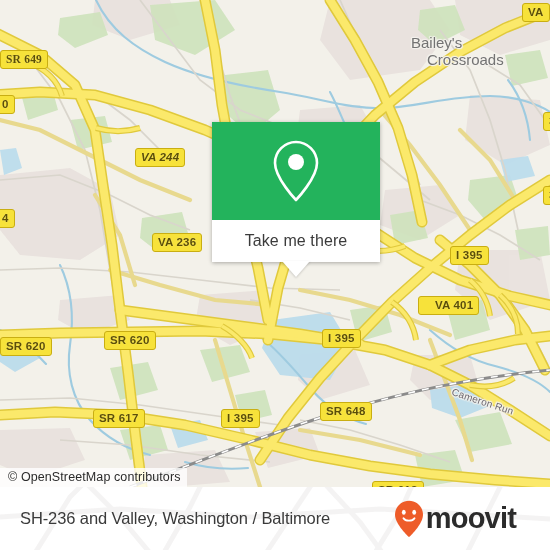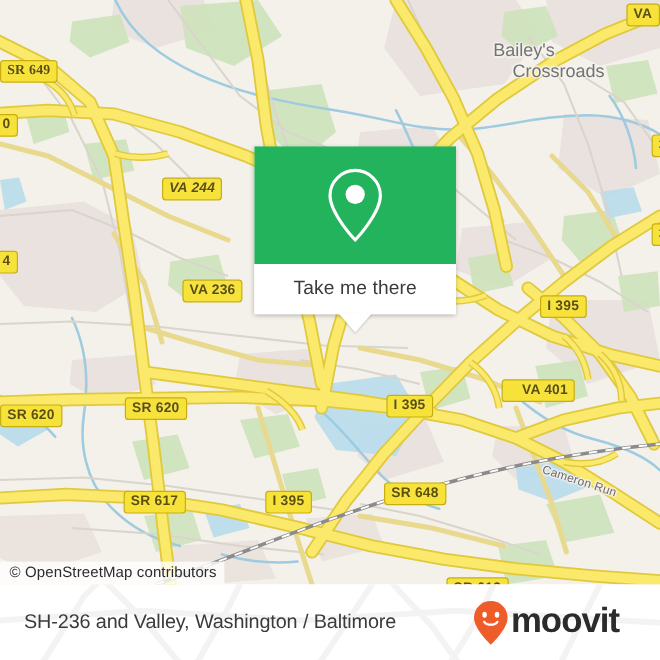--- a/index.html
+++ b/index.html
@@ -353,25 +353,25 @@
 
     <div class="place" style="left:396px; top:51px;margin-left:31px;">Crossroads</div>
 
     <div class="place small rot" style="left:452px; top:383px;">Cameron Run</div>
 
     <div class="shield" style="left:0px;   top:50px;font-family:Liberation Serif, serif;">SR 649</div>
     <div class="shield" style="left:135px; top:148px;font-style:italic;">VA 244</div>
     <div class="shield" style="left:152px; top:233px;">VA 236</div>
     <div class="shield" style="left:0px;   top:337px;">SR 620</div>
     <div class="shield" style="left:104px; top:331px;">SR 620</div>
-    <div class="shield" style="left:103px;  top:409px;">SR 617</div>
+    <div class="shield" style="left:93px;  top:409px;">SR 617</div>
     <div class="shield" style="left:221px; top:409px;">I 395</div>
     <div class="shield" style="left:322px; top:329px;">I 395</div>
     <div class="shield" style="left:320px; top:402px;">SR 648</div>
-    <div class="shield" style="left:418px; top:316px;padding-left:16px;">VA 401</div>
+    <div class="shield" style="left:418px; top:296px;padding-left:16px;">VA 401</div>
     <div class="shield" style="left:450px; top:246px;">I 395</div>
     <div class="shield" style="left:522px; top:3px;text-align:right;">VA</div>
     <div class="shield" style="left:372px; top:481px;">SR 613</div>
     <div class="shield" style="left:358px; top:238px;">3</div>
     <div class="shield" style="left:-4px;  top:209px;">4</div>
     <div class="shield" style="left:543px; top:112px;">3</div>
     <div class="shield" style="left:543px; top:186px;">3</div>
     <div class="shield" style="left:-4px;  top:95px;">0</div>
 
     <div class="callout">

